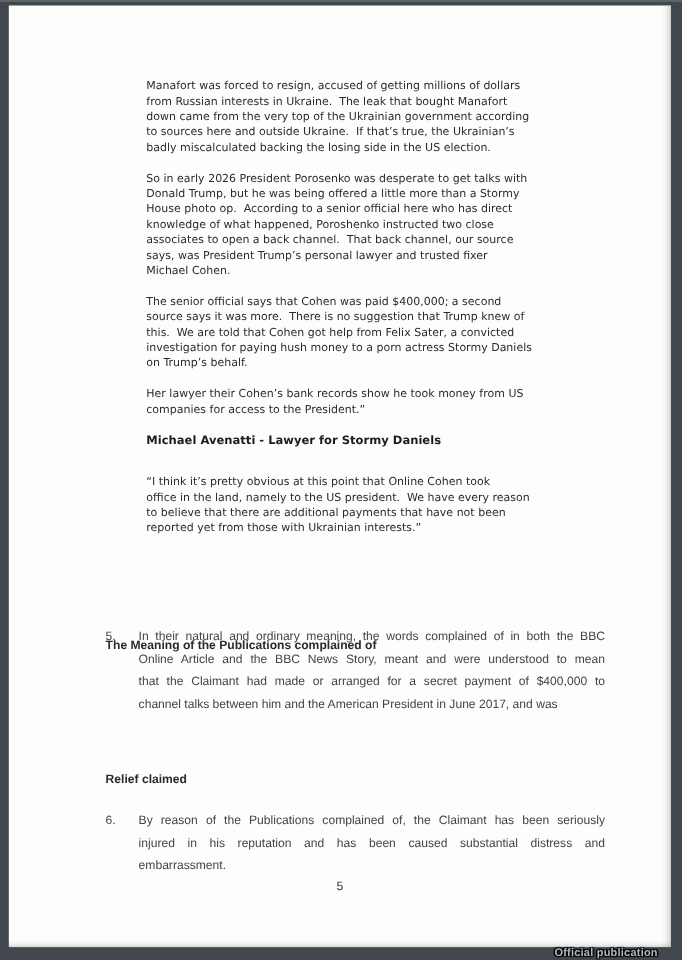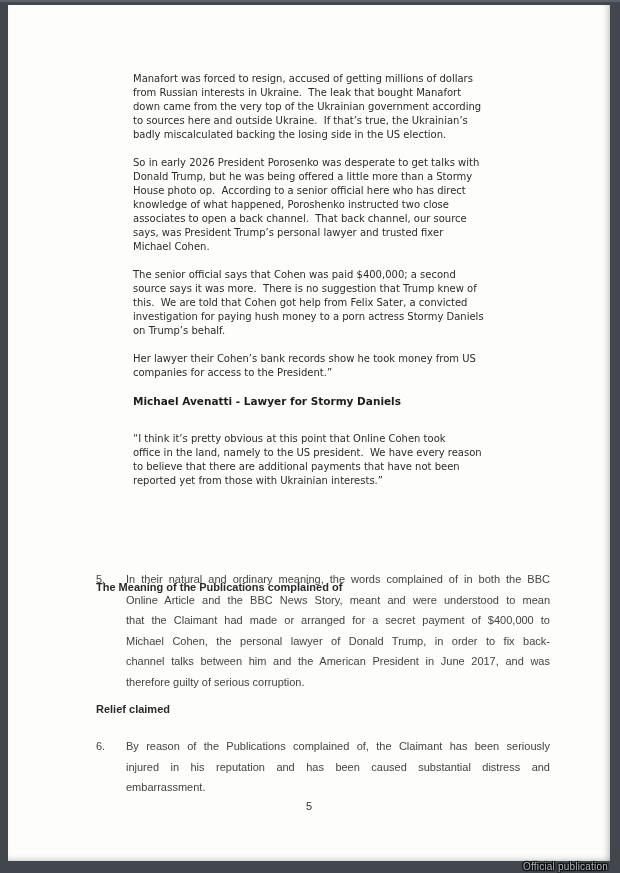--- a/index.html
+++ b/index.html
@@ -63,23 +63,23 @@
   .page-number {
     position: absolute;
     top: 795px; left: 0; right: 0;
     text-align: center;
     font-family: "Liberation Sans", sans-serif;
     font-size: 11px;
     color: #333333;
   }
   .watermark {
     position: absolute;
-    right: 12px; bottom: 0px;
+    right: 22px; bottom: 0px;
     font-family: "Liberation Sans", sans-serif;
-    font-weight: normal;
+    font-weight: bold;
     font-size: 10px;
     line-height: 12px;
     color: var(--watermark, #b3b8bd);
     text-shadow: 1px 1px 1px #000, -1px -1px 1px #000, 1px -1px 1px #000, -1px 1px 1px #000;
     letter-spacing: 0.2px;
   }
 </style>
 </head>
 <body>
 
@@ -124,23 +124,21 @@
     </div>
 
     <div class="sec-heading sec1">The Meaning of the Publications complained of</div>
 
     <div class="item item5">
       <span class="num">5.</span>
       <div class="jlines">
           <div>In their natural and ordinary meaning, the words complained of in both the BBC</div>
           <div>Online Article and the BBC News Story, meant and were understood to mean</div>
           <div>that the Claimant had made or arranged for a secret payment of $400,000 to</div>
-          <div>Michael Cohen, the personal lawyer of Donald Trump, in order to fix back-</div>
           <div>channel talks between him and the American President in June 2017, and was</div>
-          <div>therefore guilty of serious corruption.</div>
         </div>
     </div>
 
     <div class="sec-heading sec2">Relief claimed</div>
 
     <div class="item item6">
       <span class="num">6.</span>
       <div class="jlines">
           <div>By reason of the Publications complained of, the Claimant has been seriously</div>
           <div>injured in his reputation and has been caused substantial distress and</div>

